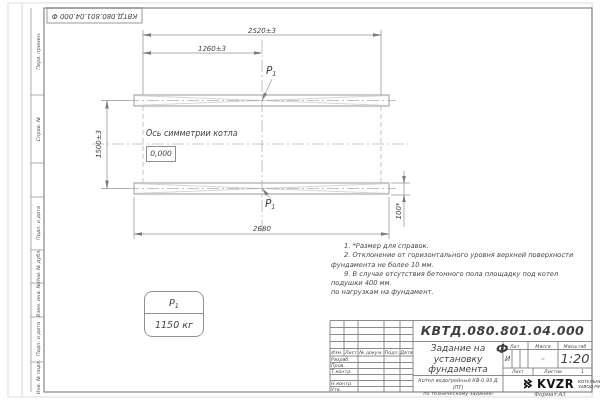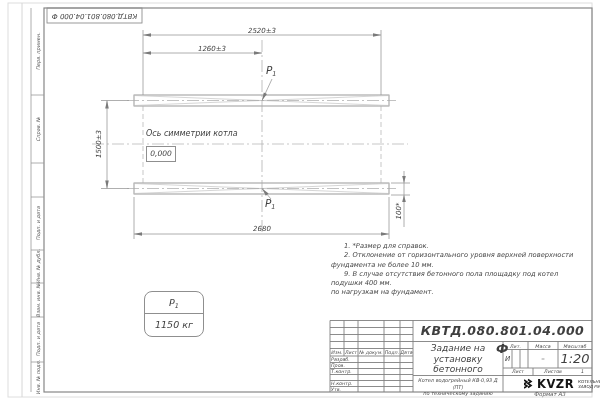--- a/index.html
+++ b/index.html
@@ -196,21 +196,21 @@
     <div>фундамента не более 10 мм.</div>
     <div class="ind">9. В случае отсутствия бетонного пола площадку под котел</div>
     <div>подушки 400 мм.</div>
     <div>по нагрузкам на фундамент.</div>
   </div>
 
   <div class="tb docnum">КВТД.080.801.04.000 Ф</div>
   <div class="tb ttl">
     <div>Задание на</div>
     <div>установку</div>
-    <div>бетонного</div>
+    <div>фундамента</div>
   </div>
   <div class="tb prod">
     <div>Котел водогрейный КВ-0,93 Д (ПТ)</div>
     <div>по техническому заданию</div>
   </div>
 
   <div class="tb small-h" style="left:330px;top:348.5px;width:14px;">Изм.</div>
   <div class="tb small-h" style="left:344px;top:348.5px;width:14px;">Лист</div>
   <div class="tb small-h" style="left:358px;top:348.5px;width:26px;">№ докум.</div>
   <div class="tb small-h" style="left:384px;top:348.5px;width:16px;">Подп.</div>

